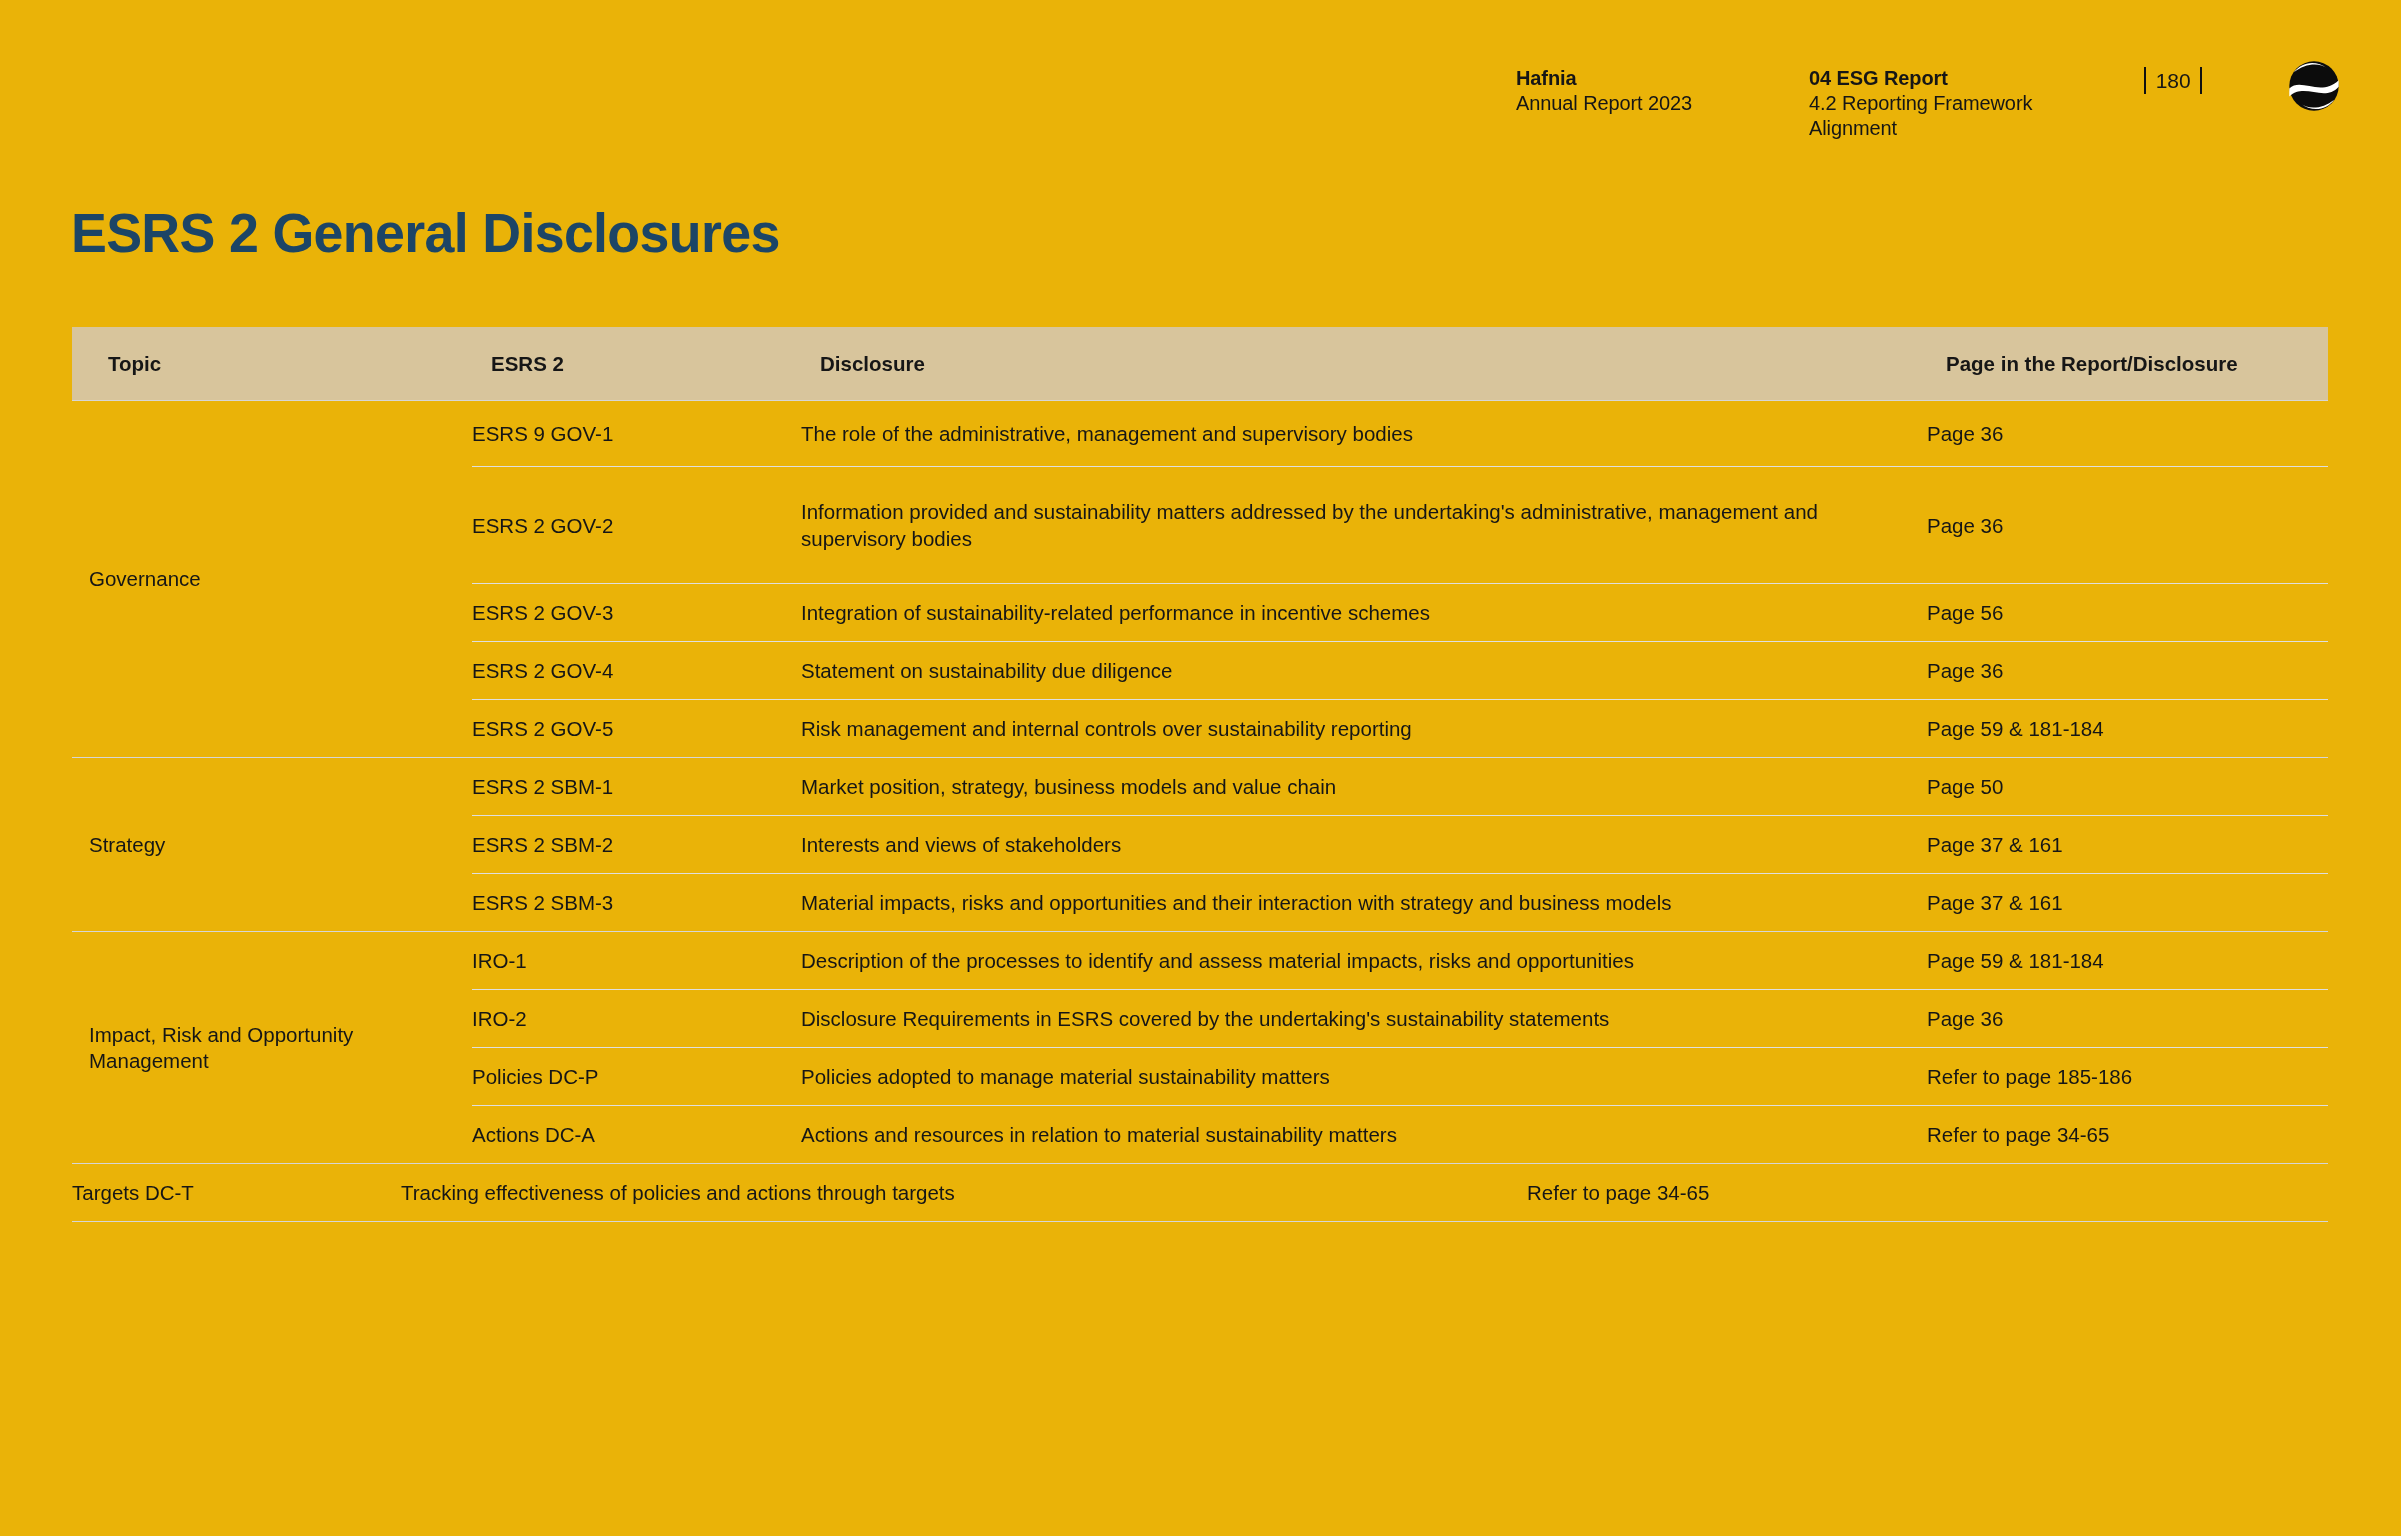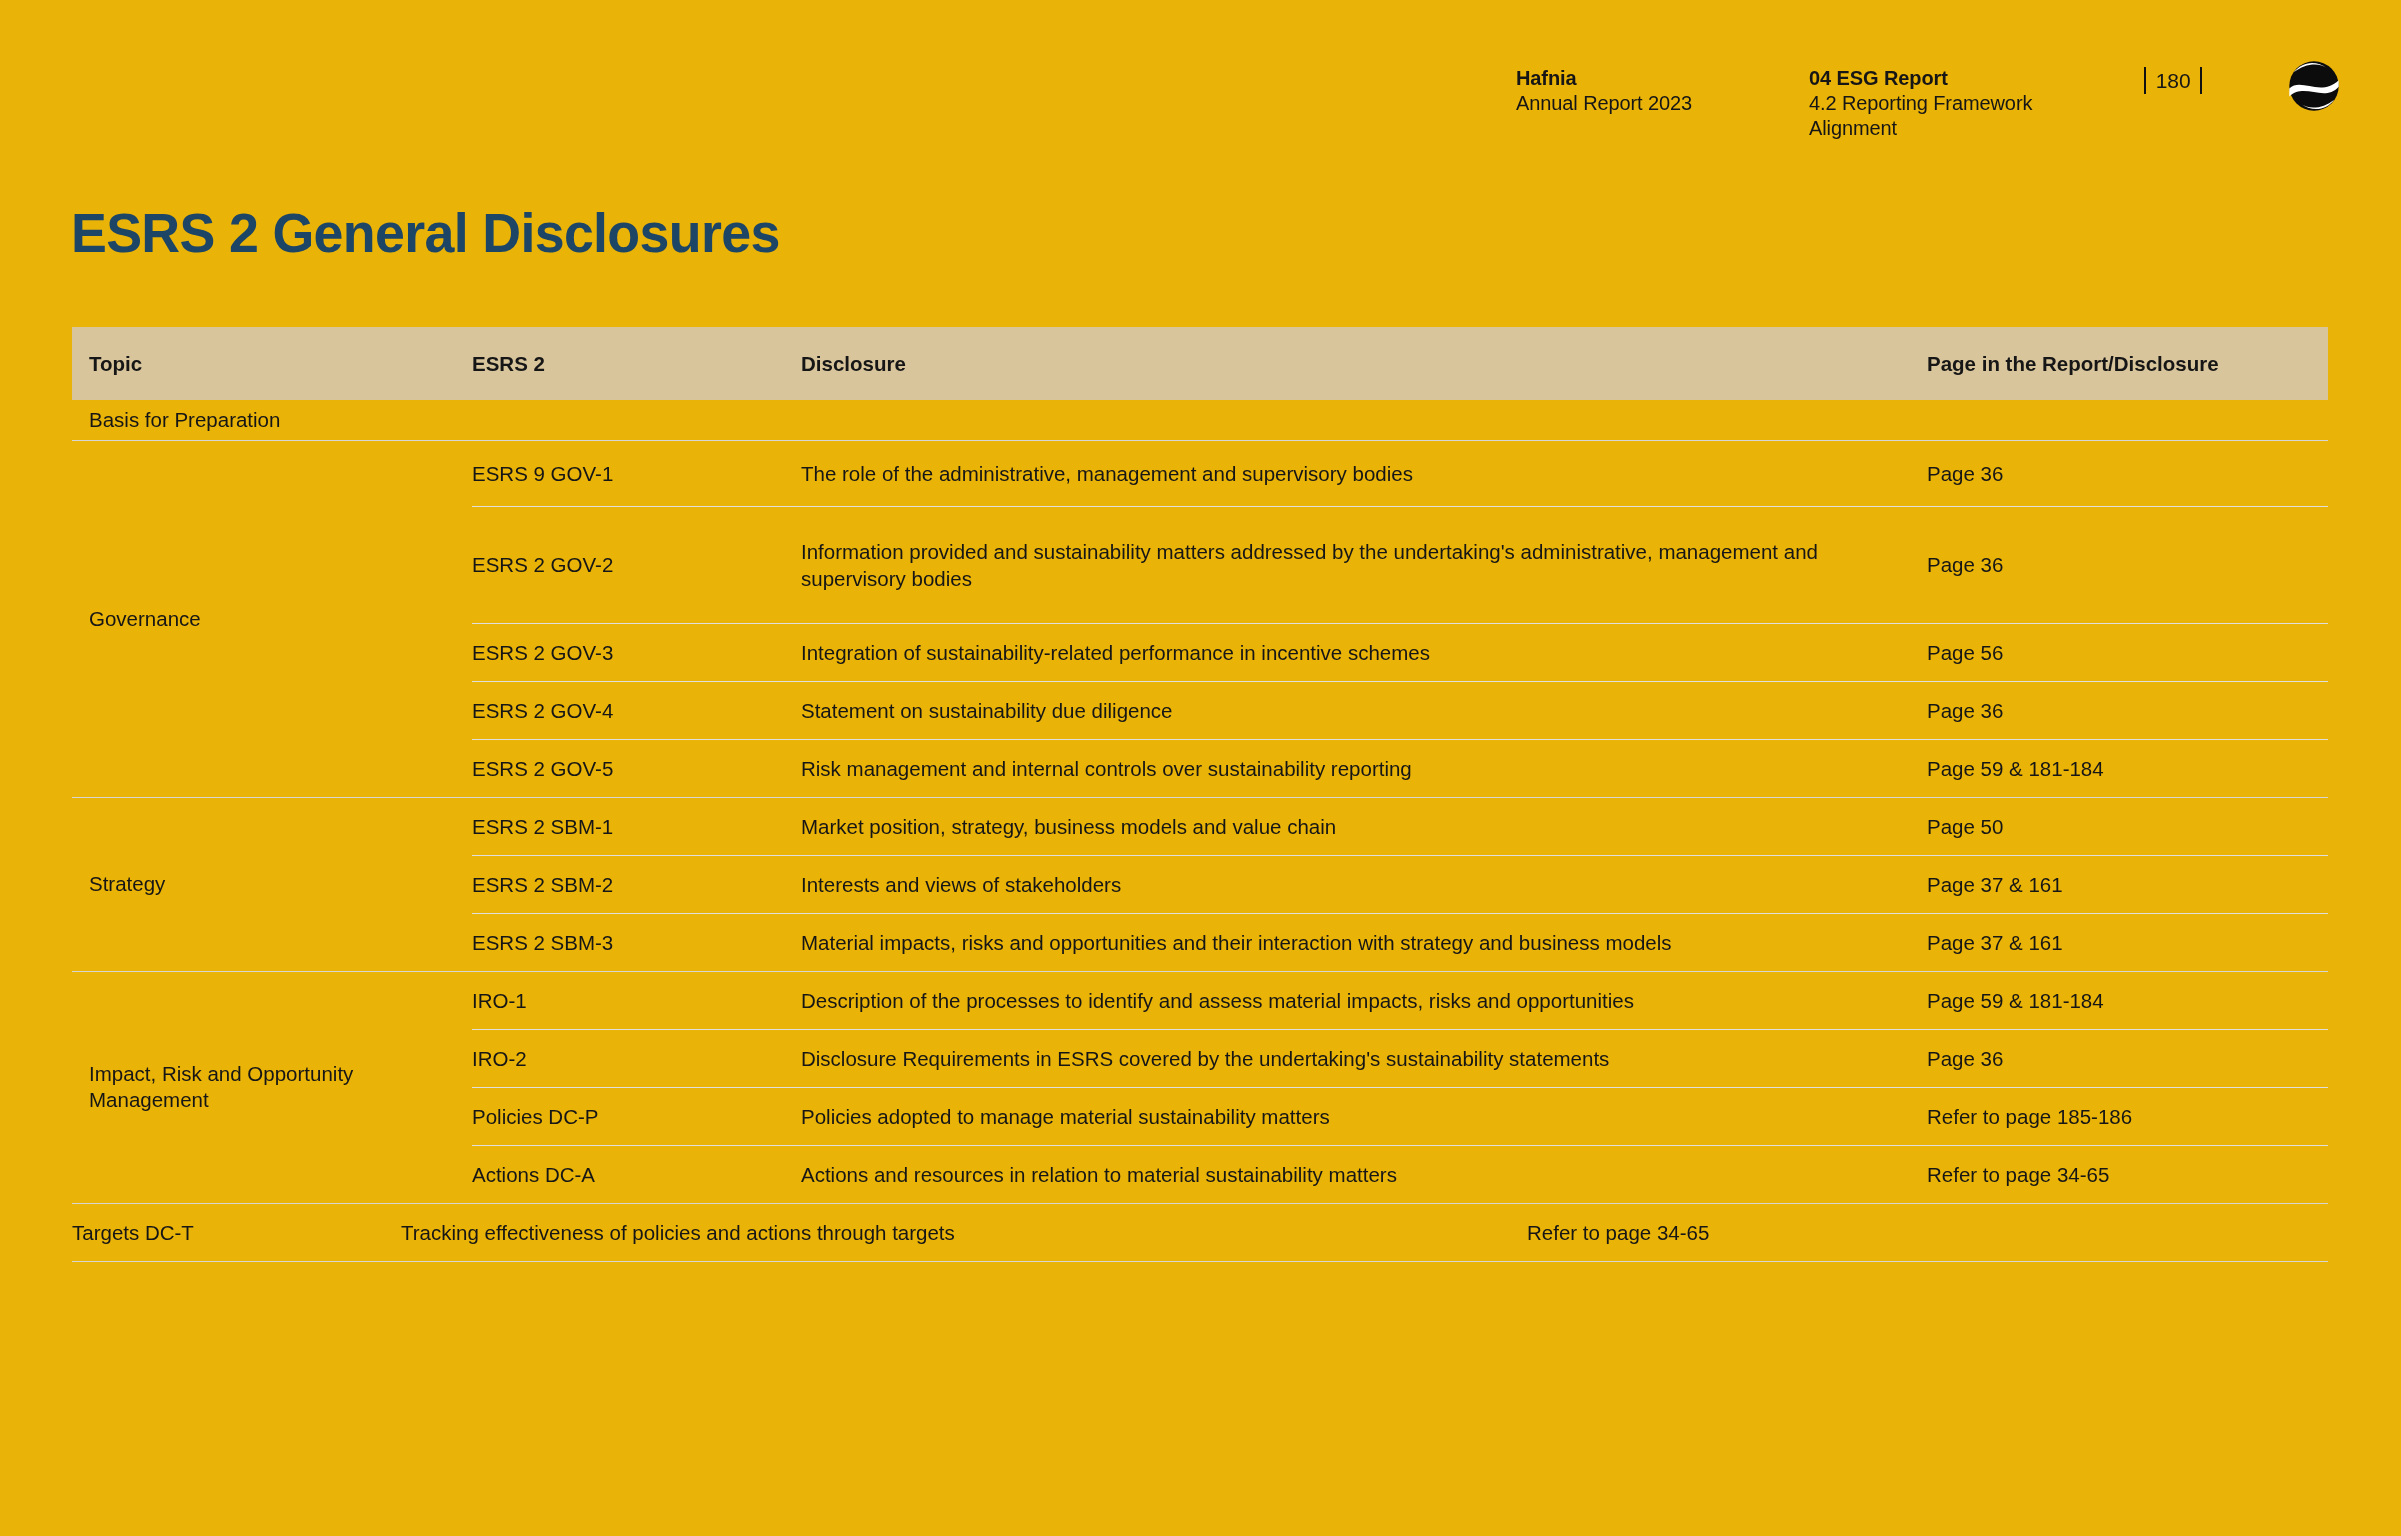--- a/index.html
+++ b/index.html
@@ -94,29 +94,28 @@
       <circle cx="0" cy="0" r="38" fill="#0c0c0c"></circle>
       <path d="M -38 4 C -20 -14, 10 18, 38 -9 L 38 1 C 16 26, -14 -6, -38 16 Z" fill="#ffffff"></path>
       <path d="M -31 -21 C -14 -35, 8 -37, 21 -27 C 2 -41, -19 -37, -31 -21 Z" fill="#ffffff"></path>
       <path d="M 31 21 C 14 35, -8 37, -21 27 C -2 41, 19 37, 31 21 Z" fill="#ffffff"></path>
     </svg>
   </div>
 
   <h1 class="title" style="color: rgb(28, 69, 102);">ESRS 2 General Disclosures</h1>
 
   <div class="table">
-    <div class="thead" style="background: rgb(216, 197, 156);">
+    <div class="thead" style="background: rgb(216, 197, 156); padding-left: 19px;">
       <div>Topic</div>
       <div>ESRS 2</div>
       <div>Disclosure</div>
       <div>Page in the Report/Disclosure</div>
     </div>
     <div class="tbody" id="tbody">
         <div class="tgroup">
-          <div class="topic-cell">Basis for Preparation</div>
         </div>
         <div class="tgroup">
           <div class="topic-cell">Governance</div>
           <div class="rows">
             <div class="trow row-med">
               <div>ESRS 9 GOV-1</div>
               <div class="cell-disclosure">The role of the administrative, management and supervisory bodies</div>
               <div>Page 36</div>
             </div>
             <div class="trow row-2line">

